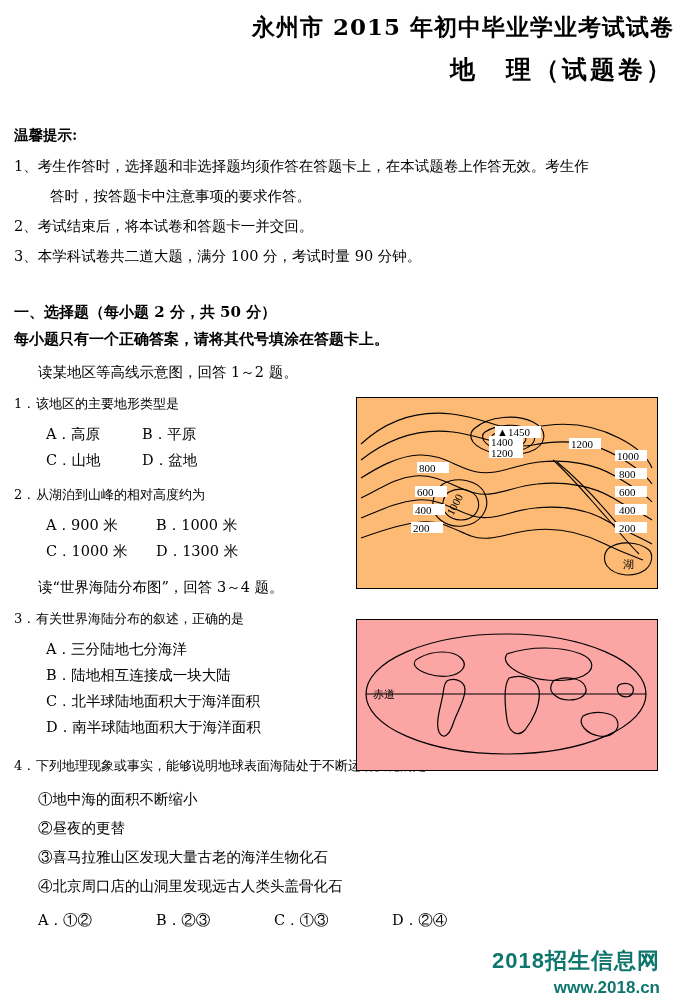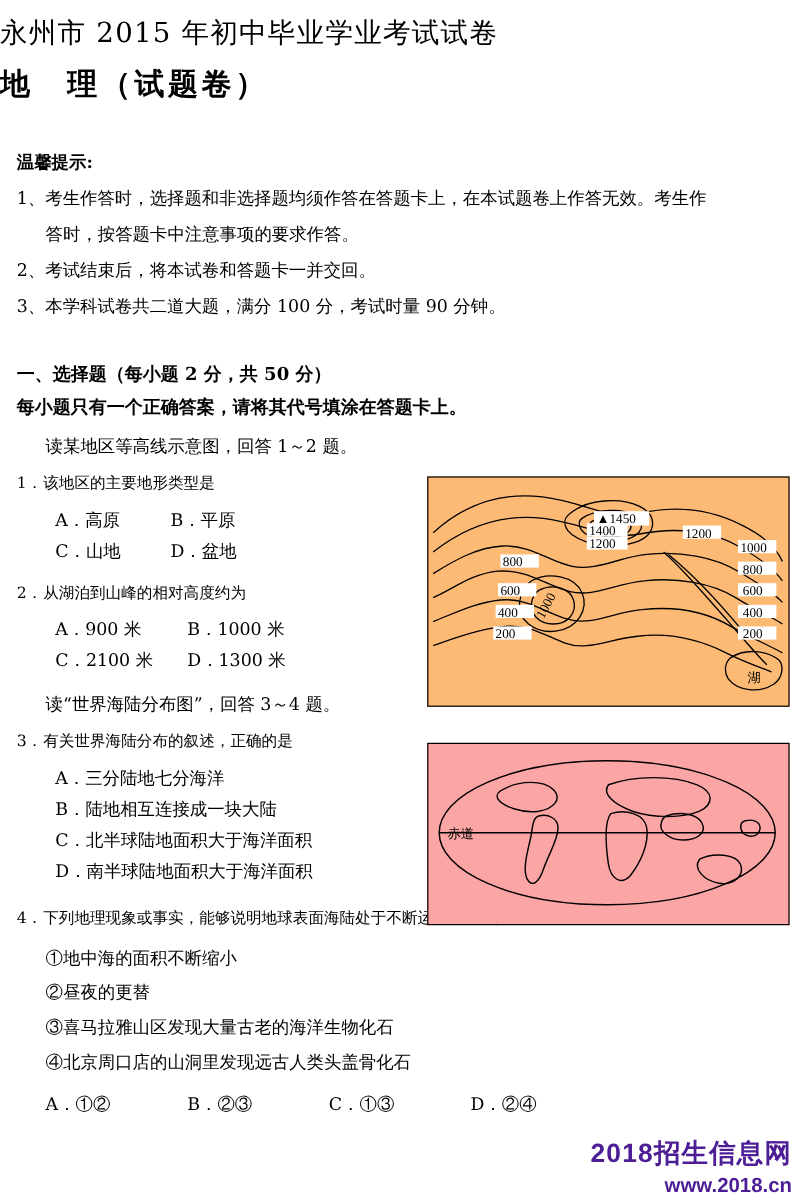--- a/index.html
+++ b/index.html
@@ -10,46 +10,46 @@
     color:#000;
     position:relative;
     overflow:hidden;
   }
   .page{
     position:relative;
     width:674px;height:1000px;
     padding:0;
   }
   .title1{
-    text-align:left;
+    text-align:right;
     font-size:23px;
-    font-weight:normal;
+    font-weight:bold;
     letter-spacing:1px;
     margin-top:12px;
   }
   .title2{
-    text-align:left;
+    text-align:right;
     font-size:25px;
     font-weight:bold;
     letter-spacing:3px;
     margin-top:10px;
   }
   .tips-head{
     margin:40px 0 0 14px;
     font-size:14.5px;
     font-weight:bold;
   }
   .tips-list{
     margin:8px 0 0 14px;
     font-size:14.5px;
     font-weight:normal;
     line-height:26px;
   }
   .tips-list .item{margin-top:4px;}
-  .tips-list .cont{margin-left:24px;}
+  .tips-list .cont{margin-left:36px;}
   .section-head{
     margin:34px 0 0 14px;
     font-size:15px;
     font-weight:bold;
   }
   .section-sub{
     margin:8px 0 0 14px;
     font-size:15px;
     font-weight:bold;
   }
@@ -96,21 +96,21 @@
     left:356px;top:607px;
     width:300px;height:150px;
     border:1.4px solid #000;
     background:#fca5a5;
   }
   .left-col{width:356px;}
   .wm{
     position:absolute;
     right:14px;bottom:14px;
     text-align:right;
-    color:#4c1d95;
+    color:#0f766e;
     font-family:"Liberation Sans",sans-serif;
   }
   .wm .l1{font-size:22px;font-weight:bold;letter-spacing:1px;}
   .wm .l2{font-size:17px;font-weight:bold;margin-top:2px;}
   svg{display:block;}
   text{font-family:"Liberation Serif",serif;}
 </style>
 </head>
 <body>
 
@@ -140,21 +140,21 @@
     <div class="opts">
       <span class="row"><span class="o o-w1">A．高原</span><span class="o">B．平原</span></span>
       <span class="row"><span class="o o-w1">C．山地</span><span class="o">D．盆地</span></span>
     </div>
 
     <div class="q">
       <span class="num">2．</span><span class="stem">从湖泊到山峰的相对高度约为</span>
     </div>
     <div class="opts">
       <span class="row"><span class="o o-w2">A．900 米</span><span class="o">B．1000 米</span></span>
-      <span class="row"><span class="o o-w2">C．2100 米</span><span class="o">D．1300 米</span></span>
+      <span class="row"><span class="o o-w2">C．1000 米</span><span class="o">D．1300 米</span></span>
     </div>
 
     <div class="lead">读“世界海陆分布图”，回答 3～4 题。</div>
 
     <div class="q">
       <span class="num">3．</span><span class="stem">有关世界海陆分布的叙述，正确的是</span>
     </div>
     <div class="opts">
       <span class="row"><span class="o">A．三分陆地七分海洋</span></span>
       <span class="row"><span class="o">B．陆地相互连接成一块大陆</span></span>

